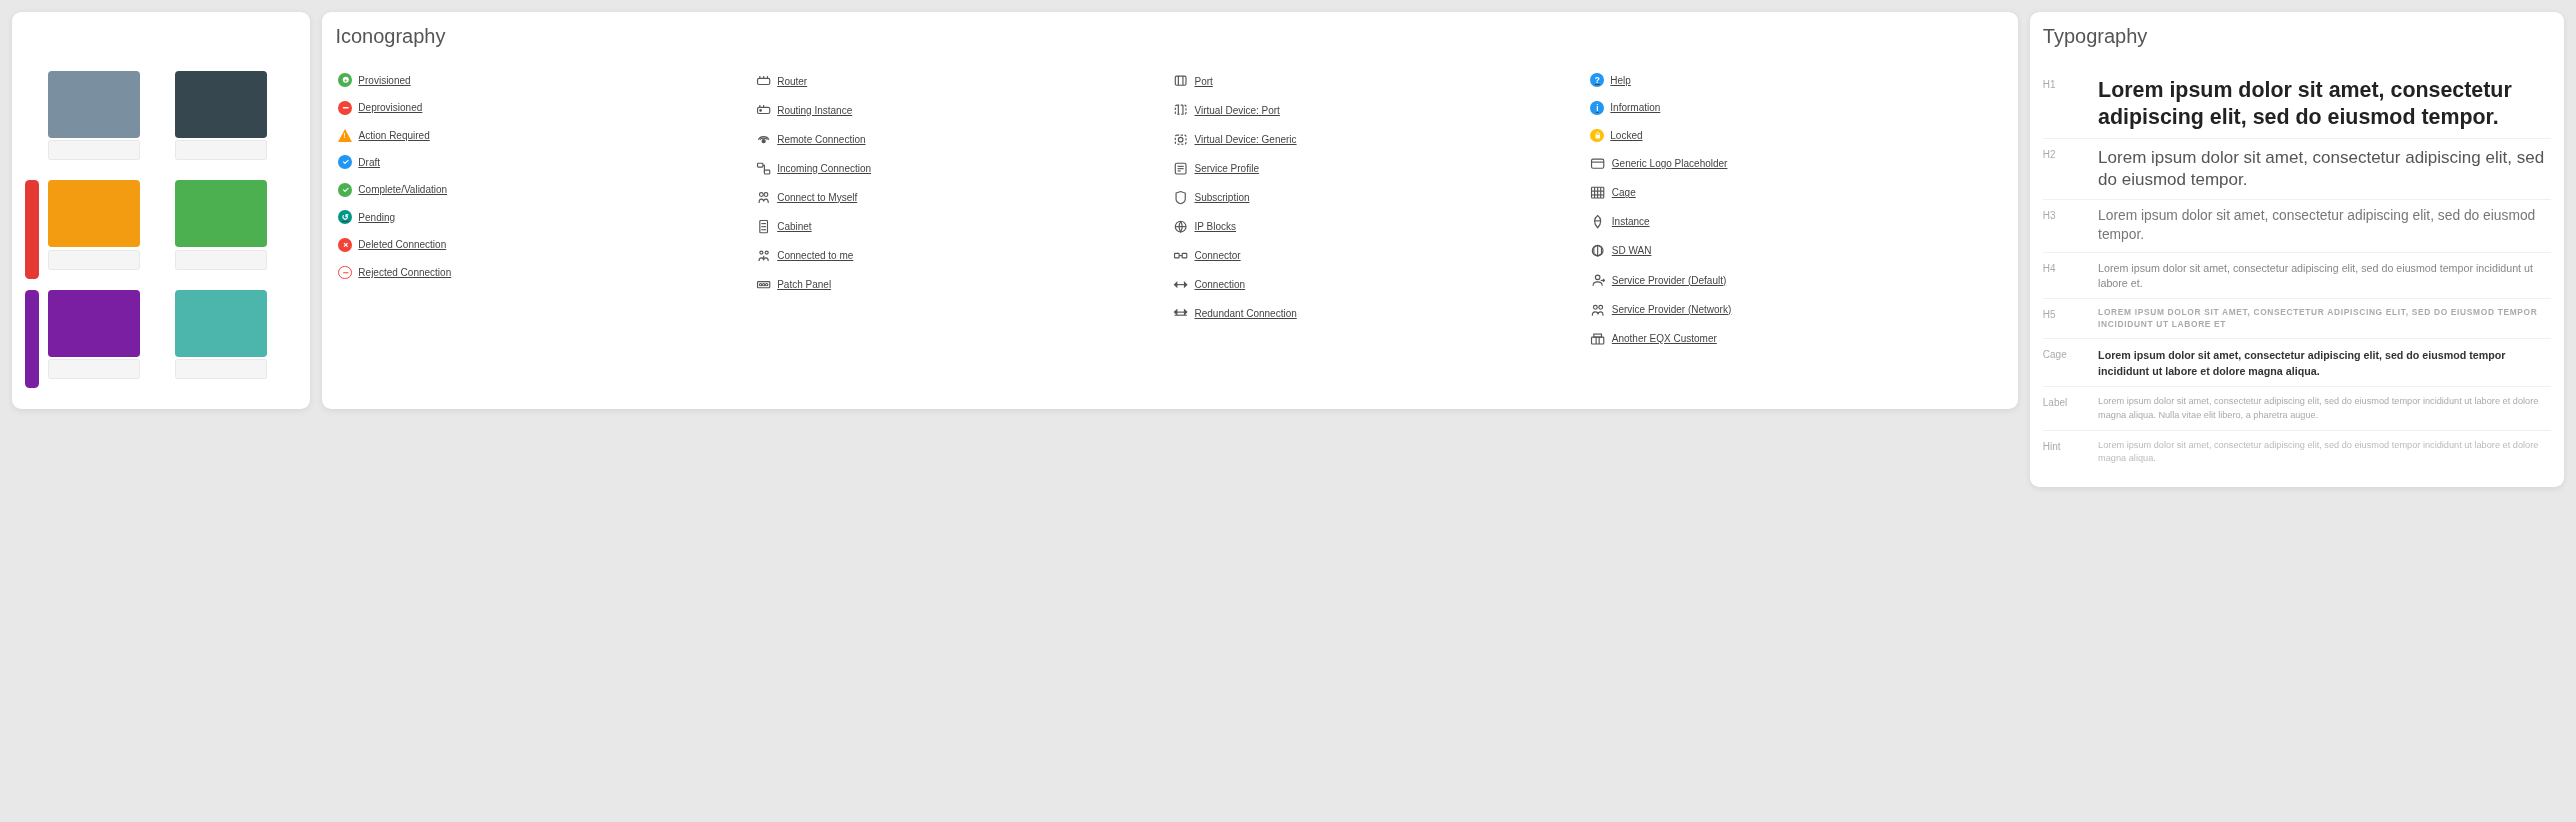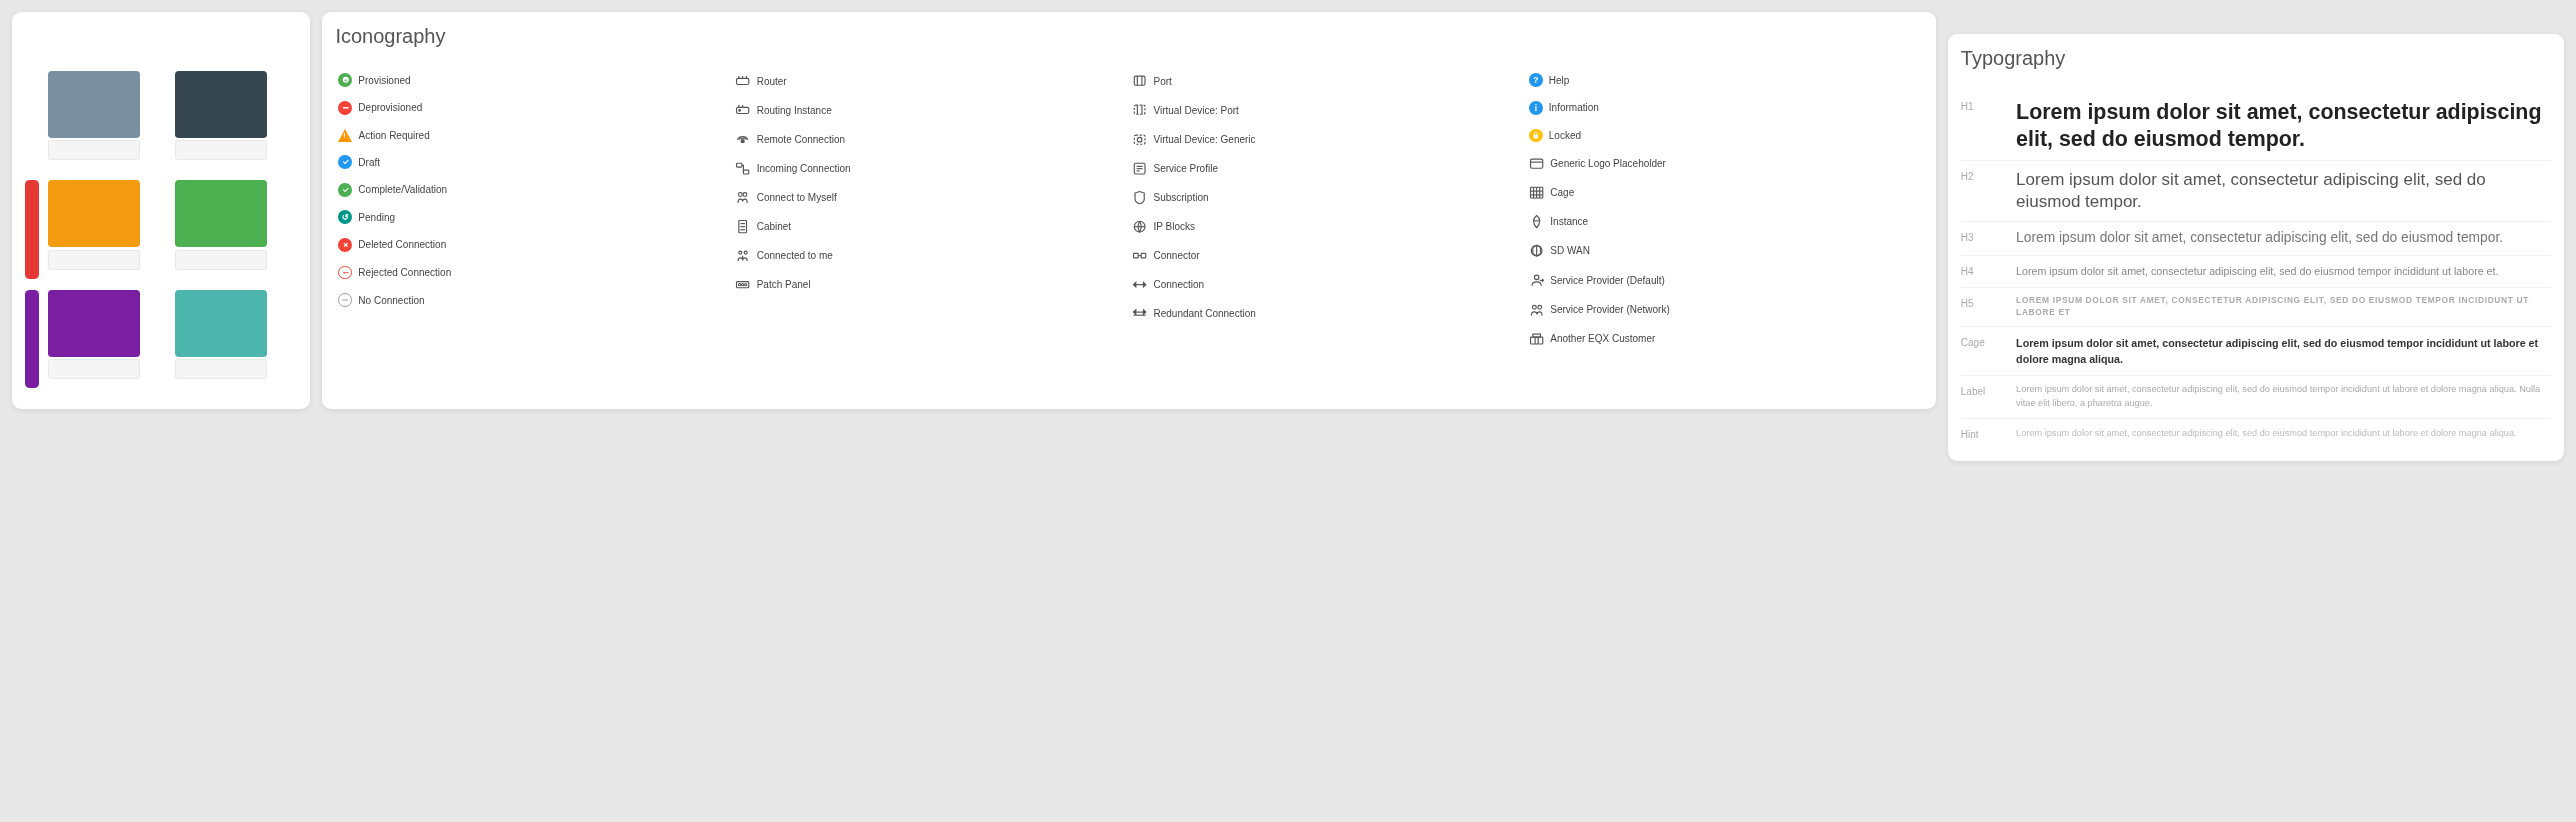--- a/index.html
+++ b/index.html
@@ -67,27 +67,27 @@
       flex-direction: column;
       gap: 0;
     }
     .icon-item {
       display: flex;
       align-items: center;
       gap: 6.1px;
       padding: 6.9px 3.1px;
       font-size: 10px;
       color: #444;
+      text-decoration: underline;
     }
 
     
     .panel-typography {
-      width: 616px;
+      width: 534px;
       min-height: 397px;
-      margin-top: 22px;
     }
     .typo-title {
       font-size: 20px;
       font-weight: 400;
       color: #555;
       margin-bottom: 21.4px;
     }
     .typo-rows {
       display: flex;
       flex-direction: column;
@@ -274,28 +274,20 @@
         <span>Deleted Connection</span>
       </div>
       <div class="icon-item">
         <div style="width:13.8px;height:13.8px;border-radius:50%;border:1.5px solid #f44336;display:flex;align-items:center;justify-content:center;flex-shrink:0;">
           <svg width="7.6" height="7.6" viewBox="0 0 10 10">
               <line x1="2" y1="5" x2="8" y2="5" stroke="#f44336" stroke-width="1.5" stroke-linecap="round"></line>
             </svg>
         </div>
         <span>Rejected Connection</span>
       </div>
-      <div class="icon-item">
-        <div style="width:13.8px;height:13.8px;border-radius:50%;border:1.5px solid #9e9e9e;display:flex;align-items:center;justify-content:center;flex-shrink:0;">
-          <svg width="6.1" height="6.1" viewBox="0 0 8 8">
-              <line x1="1" y1="4" x2="7" y2="4" stroke="#9e9e9e" stroke-width="1.5" stroke-linecap="round"></line>
-            </svg>
-        </div>
-        <span>No Connection</span>
-      </div>
     </div>
 
     <div class="icon-col">
       <div class="icon-item">
         <svg class="icon-svg" viewBox="0 0 20 20" fill="none" stroke="#555" stroke-width="1.5">
             <rect x="2" y="7" width="16" height="8" rx="2"></rect>
             <line x1="5" y1="7" x2="5" y2="4"></line>
             <line x1="10" y1="7" x2="10" y2="4"></line>
             <line x1="15" y1="7" x2="15" y2="4"></line>
           </svg>

